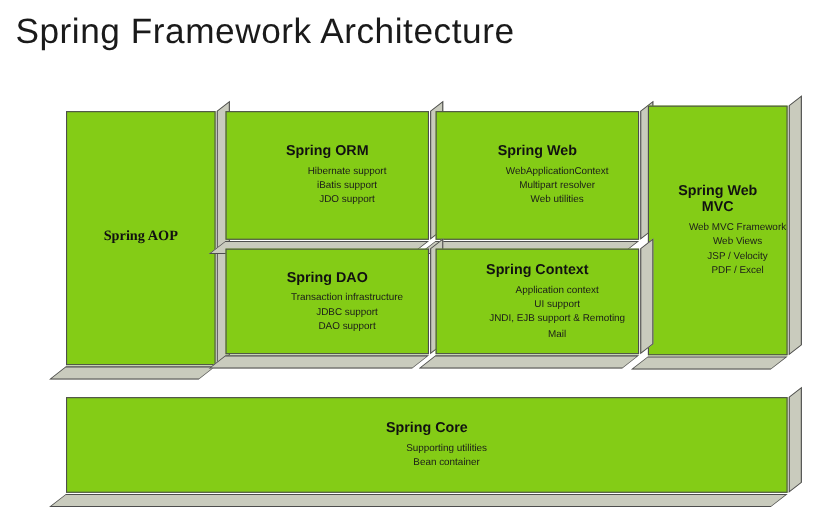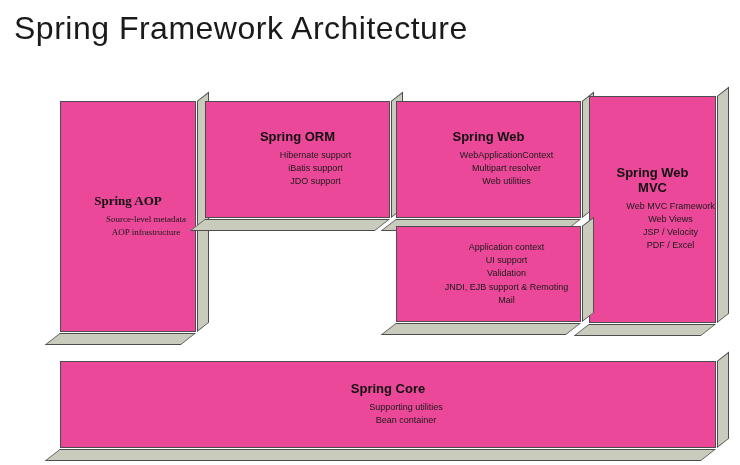--- a/index.html
+++ b/index.html
@@ -36,21 +36,21 @@
     position: absolute;
     box-sizing: border-box;
   }
   .block .face {
     position: absolute;
     left: 0;
     top: 0;
     width: 100%;
     height: 100%;
     box-sizing: border-box;
-    background: #ec4899;
+    background: #84cc16;
     border: 1px solid #4d4d4d;
     display: flex;
     flex-direction: column;
     align-items: center;
     justify-content: center;
     text-align: center;
     overflow: hidden;
   }
   .block .side {
     position: absolute;
@@ -95,24 +95,20 @@
 
 <div id="page-title">Spring Framework Architecture</div>
 
 <div class="diagram">
 
   <div class="block" style="left:60px; top:101px; width:136px; height:231px;font-family:Liberation Serif, serif;">
     <div class="side side-right"></div>
     <div class="side side-bottom"></div>
     <div class="face">
       <div class="block-title">Spring AOP</div>
-      <div class="block-lines">
-        <div>Source-level metadata</div>
-        <div>AOP infrastructure</div>
-      </div>
     </div>
   </div>
 
   <div class="block" style="left:205px; top:101px; width:185px; height:117px;">
     <div class="side side-right"></div>
     <div class="side side-bottom"></div>
     <div class="face">
       <div class="block-title">Spring ORM</div>
       <div class="block-lines">
         <div>Hibernate support</div>
@@ -143,29 +139,41 @@
 MVC</div>
       <div class="block-lines">
         <div>Web MVC Framework</div>
         <div>Web Views</div>
         <div>JSP / Velocity</div>
         <div>PDF / Excel</div>
       </div>
     </div>
   </div>
 
+  <div class="block" style="left:205px; top:226px; width:185px; height:96px;">
+    <div class="side side-right"></div>
+    <div class="side side-bottom"></div>
+    <div class="face">
+      <div class="block-title">Spring DAO</div>
+      <div class="block-lines">
+        <div>Transaction infrastructure</div>
+        <div>JDBC support</div>
+        <div>DAO support</div>
+      </div>
+    </div>
+  </div>
 
   <div class="block" style="left:396px; top:226px; width:185px; height:96px;">
     <div class="side side-right"></div>
     <div class="side side-bottom"></div>
     <div class="face">
+      <div class="block-title">Spring Context</div>
       <div class="block-lines">
         <div>Application context</div>
         <div>UI support</div>
-        <div>Validation</div>
         <div>JNDI, EJB support &amp; Remoting</div>
         <div>Mail</div>
       </div>
     </div>
   </div>
 
   <div class="block" style="left:60px; top:345px; width:656px; height:87px;margin-top:16px;">
     <div class="side side-right"></div>
     <div class="side side-bottom"></div>
     <div class="face">

